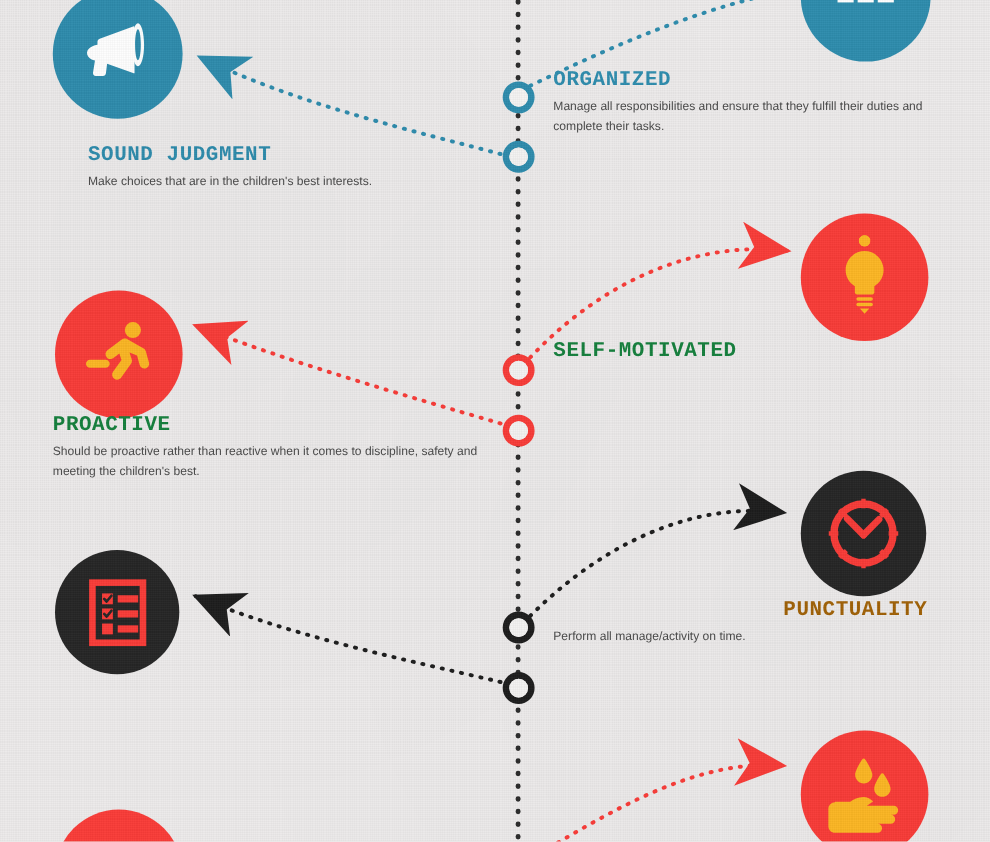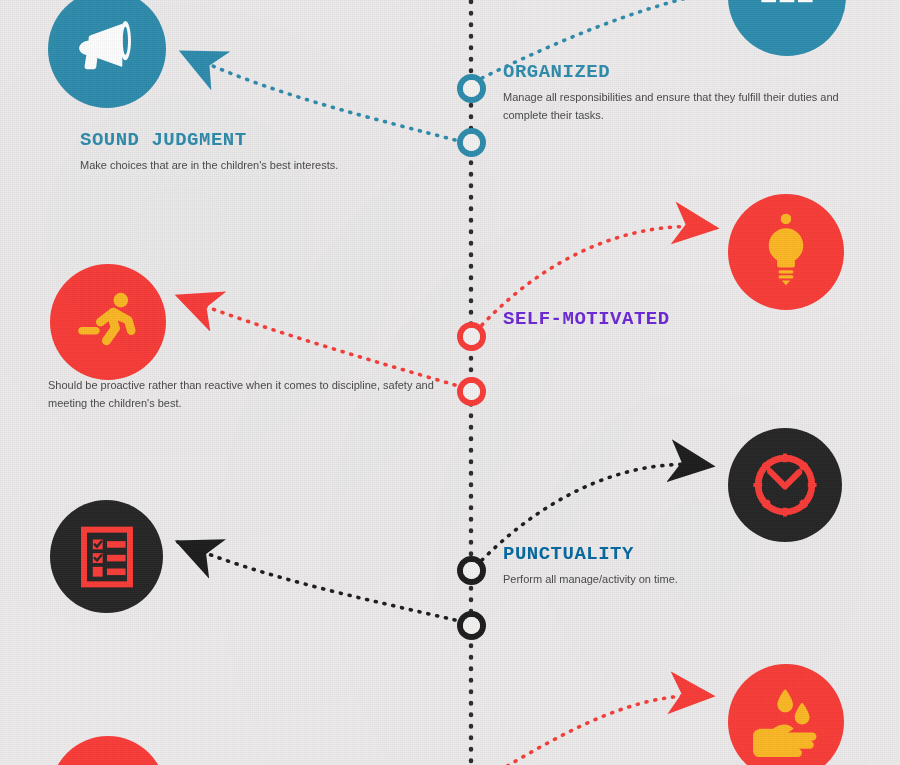--- a/index.html
+++ b/index.html
@@ -42,22 +42,22 @@
   .title{
     font-weight:bold;
     font-size:19px;
     letter-spacing:.5px;
     margin:0 0 7px 0;
     line-height:1;
     text-transform:uppercase;
     font-family:Liberation Mono, monospace;
   }
   .t-teal{color:#2e8cad;}
-  .t-red{color:#6d28d9;}
-  .t-dark{color:#0369a1;}
+  .t-red{color:#15803d;}
+  .t-dark{color:#a16207;text-align:right;}
   .desc{
     font-size:11px;
     line-height:1.62;
     color:#4a4a4a;
     margin:0;
     font-family:"Liberation Sans", sans-serif;
   }
   .dotnode{position:absolute;border-radius:50%;background:#eceaea;z-index:14;box-sizing:border-box;}
   .dot-teal{border:6px solid #2e8cad;}
   .dot-red{border:6px solid #f93c38;}
@@ -138,20 +138,21 @@
       <svg width="78" height="78" viewBox="0 0 64 64">
         <g fill="#fcb724">
           <circle cx="42.5" cy="14" r="6"></circle>
           <path d="M37.8 20.5c-1.2-.5-2.6-.3-3.6.5l-10.7 8.1c-1.6 1.2-1.9 3.5-.6 5.1 1.2 1.6 3.5 1.9 5.1.6l4.4-3.4 1.6 4.9-6.3 8.8c-1.2 1.7-.8 4 .9 5.2s4 .8 5.2-.9l7.3-10.2c.7-1 .9-2.3.5-3.4l-1.6-5 5.6 2.2 2 7.1c.5 1.9 2.5 3 4.4 2.5 1.9-.5 3-2.5 2.5-4.4l-2.4-8.5c-.3-1.1-1.1-2-2.2-2.4l-12.1-6.8z"></path>
           <path d="M22.2 36.2H10.5c-1.6 0-3 1.3-3 3s1.3 3 3 3h11.7c1.6 0 3-1.3 3-3s-1.4-3-3-3z"></path>
           <path d="M18.5 46.2H9.8c-1.6 0-3 1.3-3 3s1.3 3 3 3h8.7c1.6 0 3-1.3 3-3s-1.4-3-3-3z" opacity="0"></path>
         </g>
       </svg>
     </div>
     <div class="txtblock" style="left:48px;top:377px;width:400px;">
+      <p class="title t-red">PROACTIVE</p>
       <p class="desc">Should be proactive rather than reactive when it comes to discipline, safety and meeting the children's best.</p>
     </div>
   </div>
 
   <div class="node">
     <div class="circle c-red" style="left:728px;top:194px;width:116px;height:116px;">
       <svg width="80" height="80" viewBox="0 0 64 64">
         <g fill="#fcb724">
           <path d="M32 13c-7.6 0-13.8 6.2-13.8 13.8 0 5 2.7 9.4 6.7 11.8v4.3c0 .9.7 1.6 1.6 1.6h11c.9 0 1.6-.7 1.6-1.6v-4.3c4-2.4 6.7-6.8 6.7-11.8C45.8 19.2 39.6 13 32 13z"></path>
           <rect x="26" y="46.5" width="12" height="2.6" rx="1.3"></rect>

